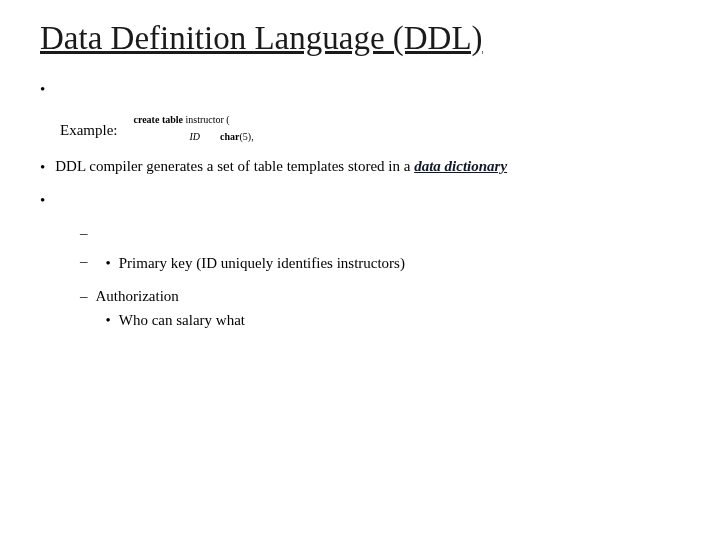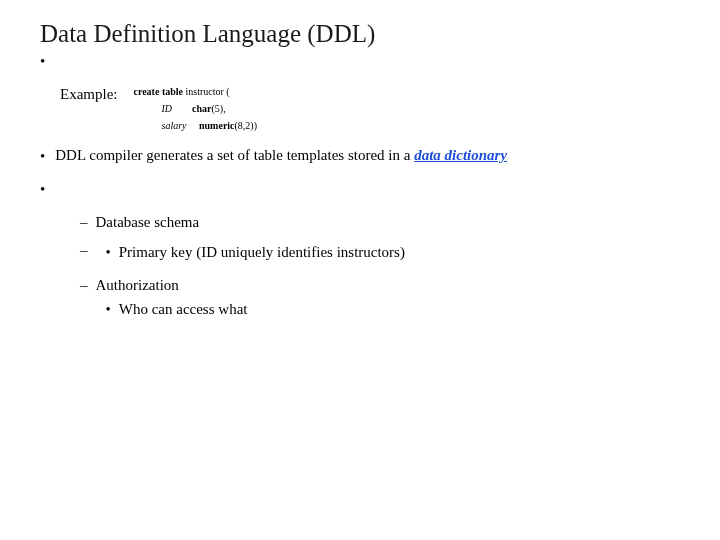--- a/index.html
+++ b/index.html
@@ -12,24 +12,25 @@
       width: 720px;
       height: 540px;
       background: #ffffff;
       font-family: 'Times New Roman', Times, serif;
       color: #000000;
       overflow: hidden;
       padding: 20px 40px;
     }
 
     .page-title {
-      font-size: 25px;
+      font-size: 33px;
       font-weight: normal;
-      margin-bottom: 1px;
+      margin-bottom: 20px;
       color: #1a1a1a;
+      text-decoration: underline;
     }
 
     .content {
       font-size: 15px;
       line-height: 1.5;
     }
 
     .bullet-item {
       display: flex;
       align-items: flex-start;
@@ -47,41 +48,42 @@
       display: flex;
       align-items: flex-start;
       margin-left: 20px;
       margin-bottom: 8px;
     }
 
     .example-label {
       font-size: 15px;
       margin-right: 16px;
       white-space: nowrap;
+      margin-top: 8px;
     }
 
     .code-block {
       font-size: 10px;
       line-height: 1.7;
     }
 
     .code-indent {
-      margin-left: 28px;
+      margin-left: 56px;
     }
 
     .keyword {
       font-weight: bold;
     }
 
     .italic-text {
       font-style: italic;
     }
 
     .link-text {
-      color: #1d4ed8;
+      color: #0f172a;
       font-style: italic;
       font-weight: bold;
       text-decoration: underline;
       margin-top: 36px;
     }
 
     .dash-item {
       display: flex;
       align-items: flex-start;
       margin-left: 40px;
@@ -123,61 +125,57 @@
   <div class="example-row section-gap">
     <span class="example-label">Example:</span>
     <div class="code-block">
       <div>
         <span class="keyword">create table</span><span> instructor (</span>
       </div>
       <div class="code-indent">
         <div>
           <span class="italic-text">ID</span>&nbsp;&nbsp;&nbsp;&nbsp;&nbsp;&nbsp;&nbsp;&nbsp;<span><span class="keyword">char</span>(5),</span>
         </div>
-        <div>
-          <span class="italic-text">salary</span>&nbsp;&nbsp;&nbsp;&nbsp;&nbsp;<span><span class="keyword">numeric</span>(8,2))</span>
-        </div>
       </div>
     </div>
   </div>
 
   <div class="bullet-item section-gap">
     <span class="bullet-dot">•</span>
     <span>
       <span>DDL compiler generates a set of table templates stored in a </span><span class="link-text">data dictionary</span>
     </span>
   </div>
 
   <div class="bullet-item">
     <span class="bullet-dot">•</span>
   </div>
 
   <div>
 
     <div class="dash-item">
       <span class="dash-sym">–</span>
-      <span>Database schema</span>
     </div>
 
     <div class="dash-item">
       <span class="dash-sym">–</span>
       <div>
         <div class="sub-bullet" style="margin-left: 10px; margin-top: 2px;">
           <span class="sub-dot">•</span>
           <span>Primary key (ID uniquely identifies instructors)</span>
         </div>
       </div>
     </div>
 
     <div class="dash-item">
       <span class="dash-sym">–</span>
       <div>
         <span>Authorization</span>
         <div class="sub-bullet" style="margin-left: 10px; margin-top: 2px;">
           <span class="sub-dot">•</span>
-          <span>Who can access what</span>
+          <span>Who can salary what</span>
         </div>
       </div>
     </div>
 
   </div>
 
 </div>
 
 </body></html>

